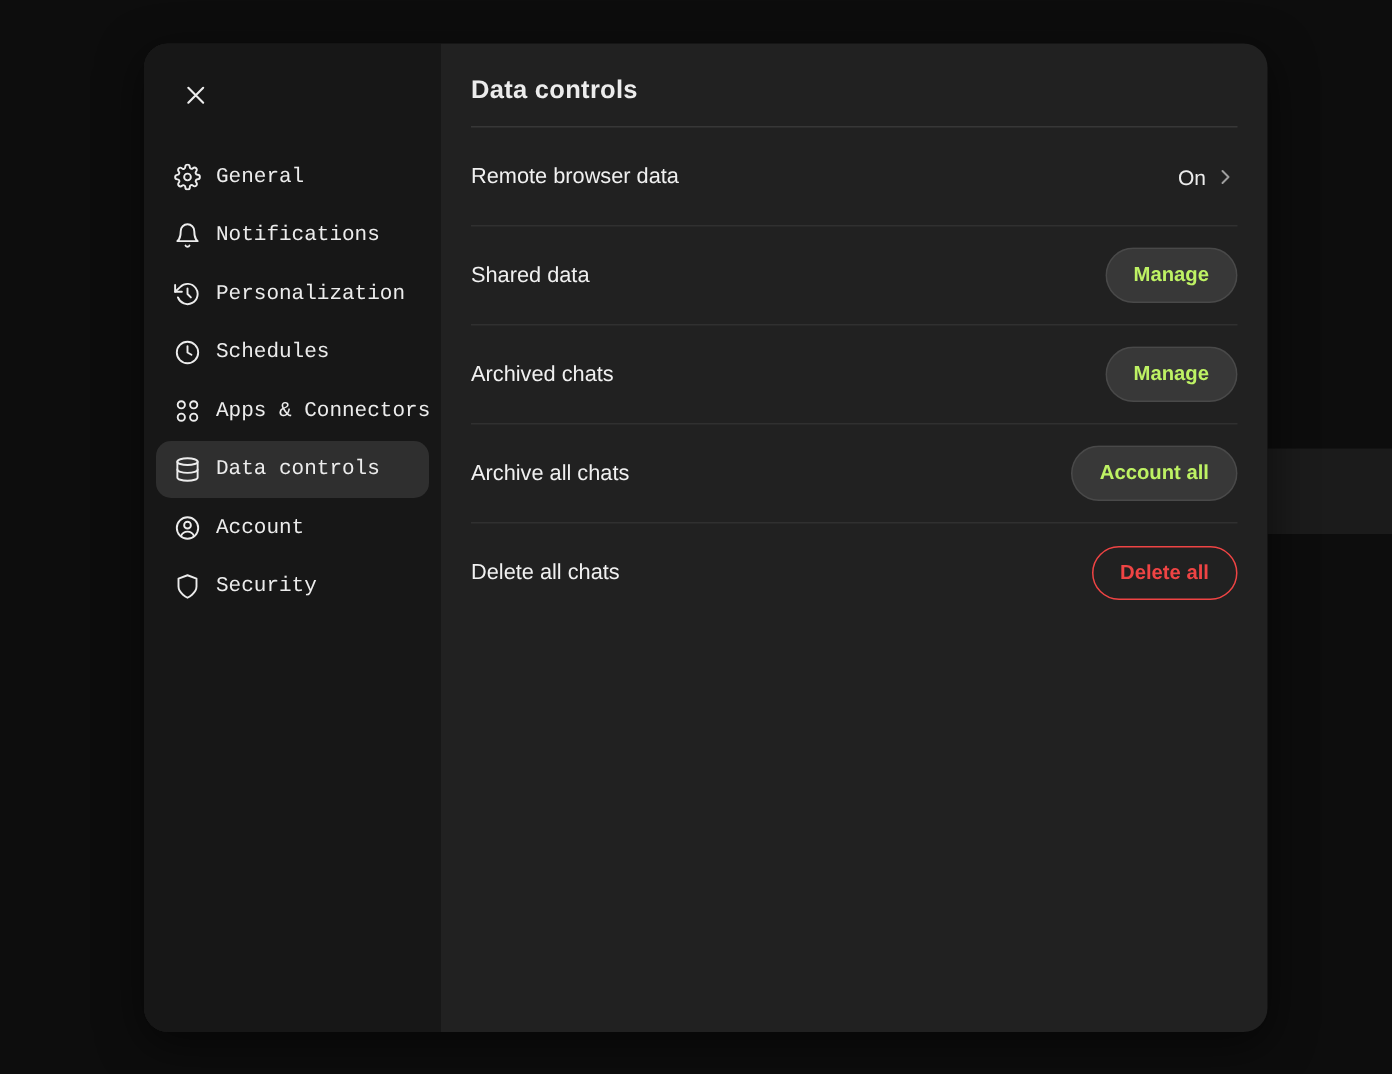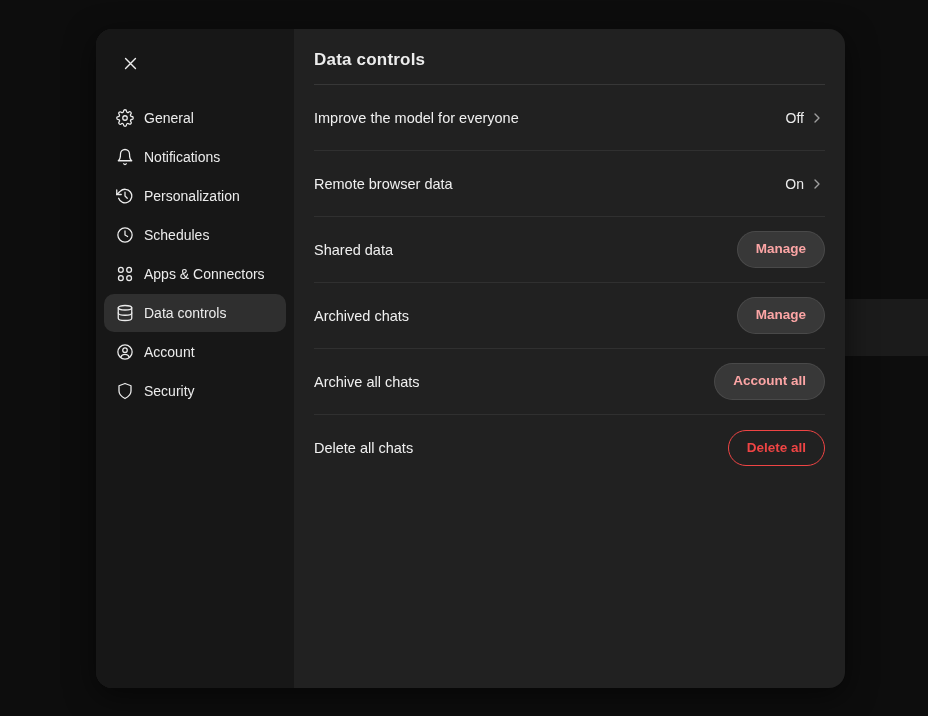--- a/index.html
+++ b/index.html
@@ -11,21 +11,21 @@
     position:relative;
     overflow:hidden;
   }
   .bg-fragment { position:absolute; right:0; top:299px; width:83px; height:57px; background:#1b1b1b; }
   .modal {
     position:absolute; left:96px; top:29px; width:749px; height:659px;
     border-radius:16px; overflow:hidden; display:flex;
     background: var(--content-bg, #212121);
     box-shadow: 0 8px 30px rgba(0,0,0,.55);
   }
-  .sidebar { width:198px; background: var(--sidebar-bg, #171717); padding:20px 8px; flex-shrink:0; }
+  .sidebar { width:198px; background: var(--sidebar-bg, #171717); padding:20px 8px; flex-shrink:0;font-family:Liberation Mono, monospace; }
   .close-btn {
     width:28px; height:28px; margin-left:12px;
     display:flex; align-items:center; justify-content:center;
     background:transparent; border:none; color:#ececec; cursor:pointer; border-radius:6px;
   }
   .nav { margin-top:22px; display:flex; flex-direction:column; gap:1px; }
   .nav-item {
     display:flex; align-items:center; gap:10px; height:38px; padding:0 12px;
     border-radius:10px; font-size:14px; color:#ececec; cursor:pointer; white-space:nowrap;
   }
@@ -39,21 +39,21 @@
     border-bottom:1px solid rgba(255,255,255,.07);
   }
   .row.no-border { border-bottom:none; }
   .row-label { font-size:14.5px; color:#f0f0f0; }
   .row-right { display:flex; align-items:center; gap:5px; cursor:pointer; }
   .row-value { font-size:14px; color:#ececec; }
   .chevron { color:#9f9f9f; }
   .pill-btn {
     border:1px solid rgba(255,255,255,.09);
     background: var(--btn-bg, #383838);
-    color:#fca5a5; font-family:inherit; font-size:13.5px; font-weight:700;
+    color:#bef264; font-family:inherit; font-size:13.5px; font-weight:700;
     padding:9px 18px; border-radius:999px; cursor:pointer; line-height:1.2;
   }
   .pill-btn.danger {
     background:transparent;
     border:1px solid var(--danger, #ef4444);
     color: var(--danger, #ef4444);
   }
 </style>
 </head>
 <body>
@@ -140,29 +140,20 @@
       </div>
 
     </nav>
   </div>
 
   <div class="content">
     <div class="content-header">
       <div class="content-title">Data controls</div>
     </div>
 
-    <div class="row">
-      <span class="row-label">Improve the model for everyone</span>
-      <span class="row-right">
-        <span class="row-value">Off</span>
-        <svg class="chevron" width="16" height="16" viewBox="0 0 24 24" fill="none" stroke="currentColor" stroke-width="2" stroke-linecap="round" stroke-linejoin="round">
-            <polyline points="9 6 15 12 9 18"></polyline>
-          </svg>
-      </span>
-    </div>
 
     <div class="row">
       <span class="row-label">Remote browser data</span>
       <span class="row-right">
         <span class="row-value">On</span>
         <svg class="chevron" width="16" height="16" viewBox="0 0 24 24" fill="none" stroke="currentColor" stroke-width="2" stroke-linecap="round" stroke-linejoin="round">
             <polyline points="9 6 15 12 9 18"></polyline>
           </svg>
       </span>
     </div>

